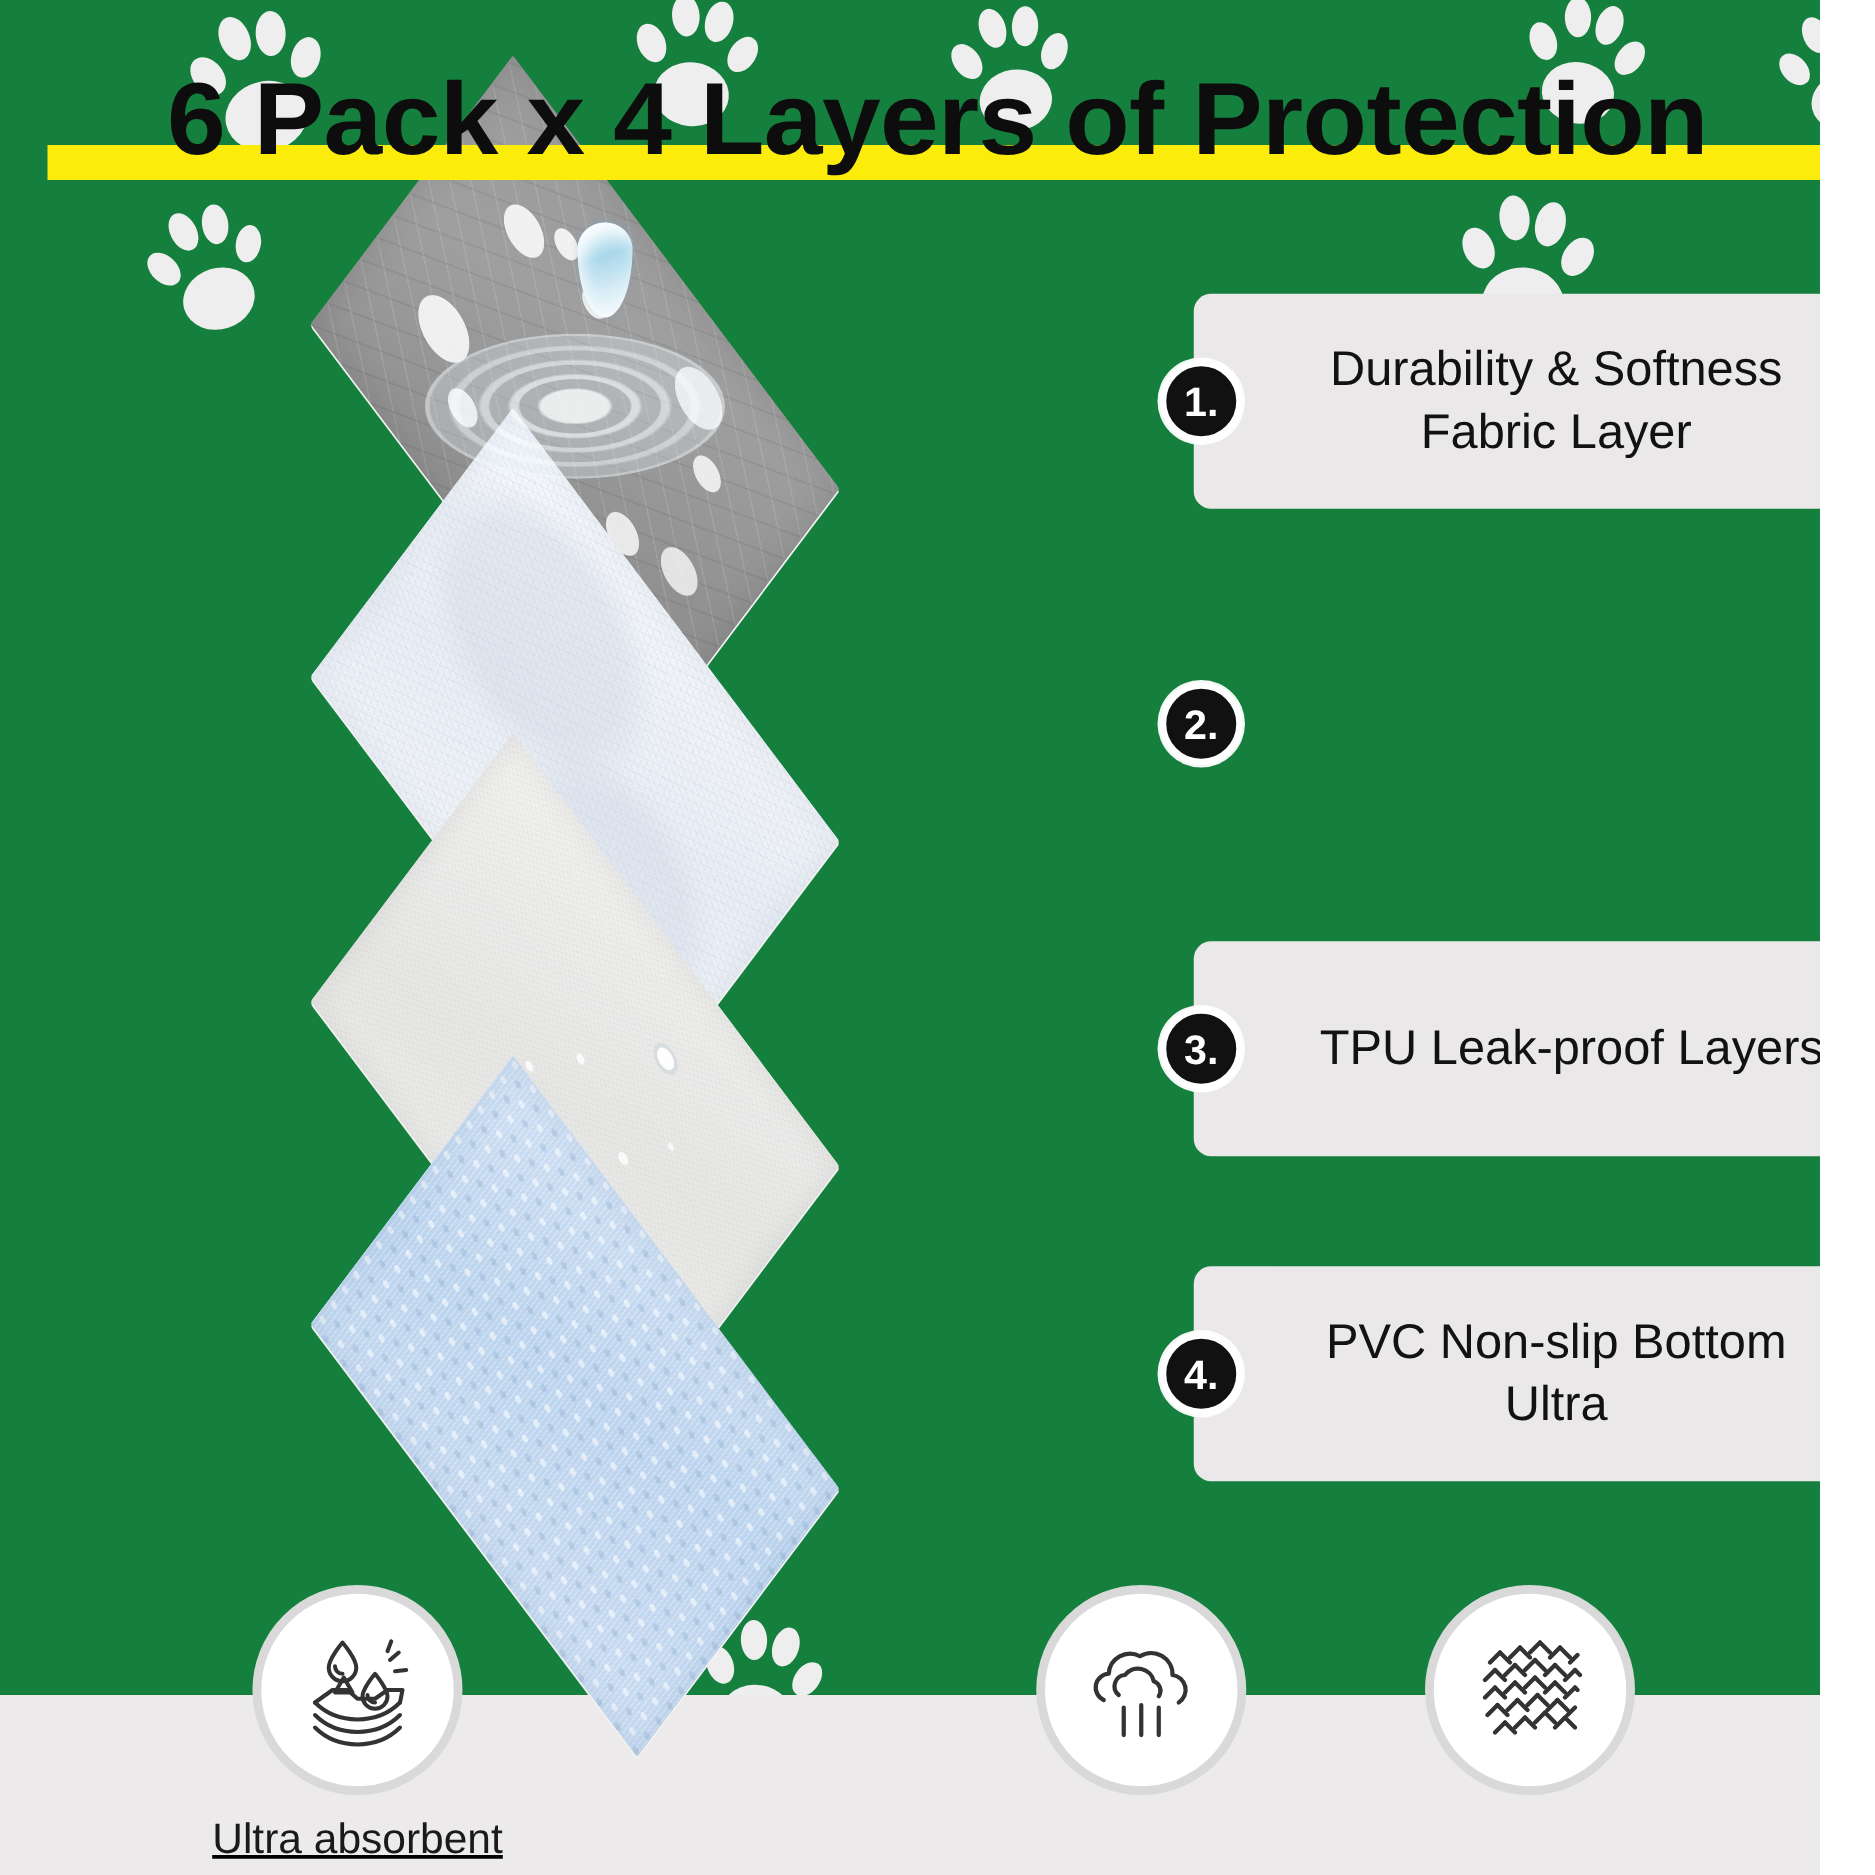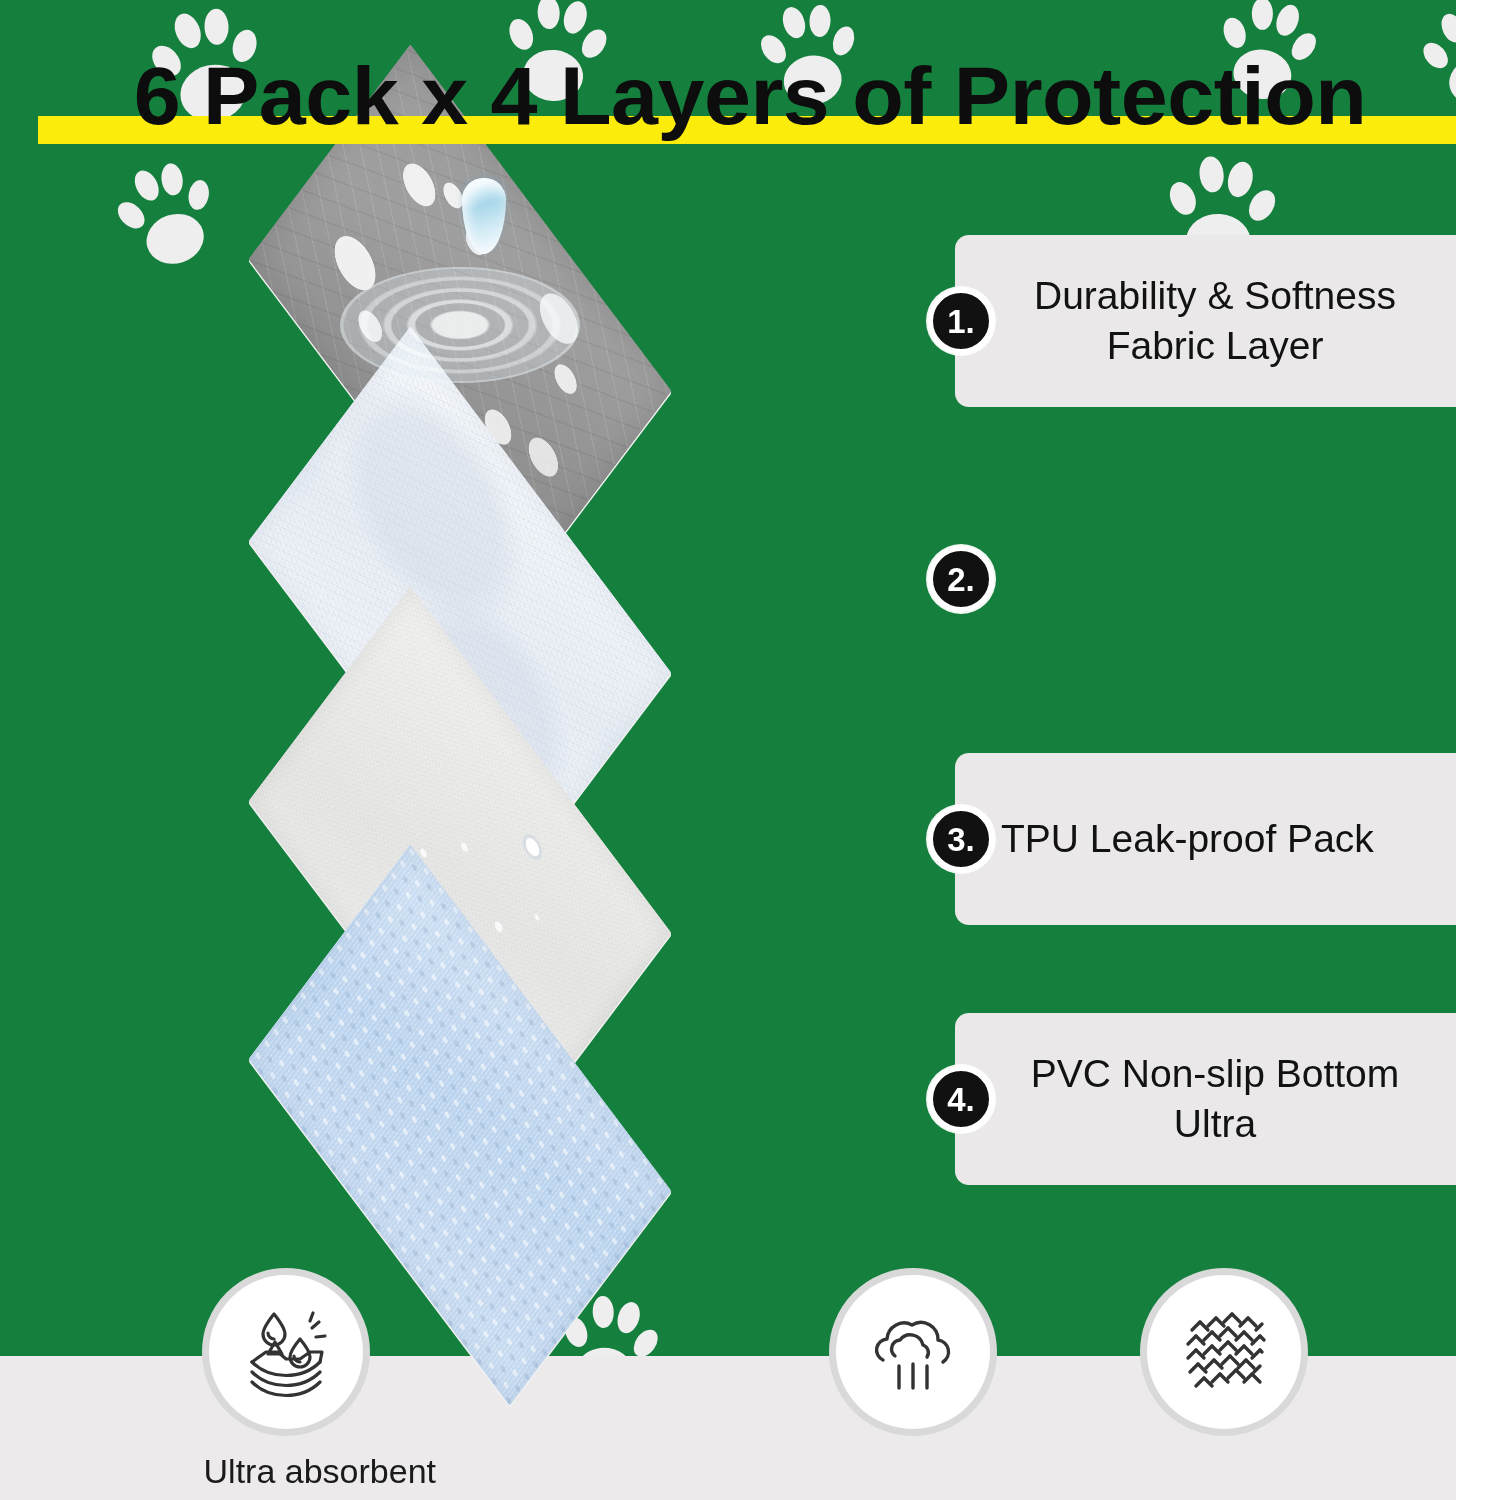--- a/index.html
+++ b/index.html
@@ -152,21 +152,21 @@
       radial-gradient(ellipse at 50% 55%, rgba(225,238,245,.30) 0 80%, transparent 92%);
   }
 
   
   .cards { position: absolute; left: 0; top: 0; width: 1500px; height: 1500px; z-index: 5; }
 
   .card {
     position: absolute; left: 955px; width: 530px; height: 172px;
     background: #eae8e8;
     border-radius: 14px;
-    display: flex; align-items: center; justify-content: flex-start;
+    display: flex; align-items: center; justify-content: flex-end;
   }
   .card-text {
     font-family: "Liberation Sans", sans-serif;
     font-size: 39px;
     line-height: 50px;
     color: #121212;
     text-align: center;
     padding: 0 26px 0 46px;
     max-width: 500px;
   }
@@ -182,21 +182,21 @@
     font-weight: 700;
     font-size: 33px;
     line-height: 1;
     z-index: 7;
     box-shadow: 0 0 0 2px rgba(255,255,255,.95);
   }
 
   
   .features { position: absolute; left: 0; top: 1268px; width: 1500px; height: 232px; z-index: 6; }
   .feature {
-    position: absolute; width: 300px; text-align: right;
+    position: absolute; width: 300px; text-align: center; text-decoration: underline;
   }
   .feat-circle {
     width: 168px; height: 168px; margin: 0 auto;
     border-radius: 50%;
     background: #ffffff;
     border: 7px solid #d9d9d9;
     display: flex; align-items: center; justify-content: center;
   }
   .feat-label {
     margin-top: 16px;
@@ -314,21 +314,21 @@
   <div class="cards">
 
     <div class="card" style="top:235px;">
       <div class="card-text">Durability &amp; Softness Fabric Layer</div>
     </div>
     <div class="badge" style="top:288px;">1.</div>
 
     <div class="badge" style="top:546px;">2.</div>
 
     <div class="card" style="top:753px;">
-      <div class="card-text">TPU Leak-proof Pack</div>
+      <div class="card-text">TPU Leak-proof Layers</div>
     </div>
     <div class="badge" style="top:806px;">3.</div>
 
     <div class="card" style="top:1013px;">
       <div class="card-text">PVC Non-slip Bottom Ultra</div>
     </div>
     <div class="badge" style="top:1066px;">4.</div>
 
   </div>
 

